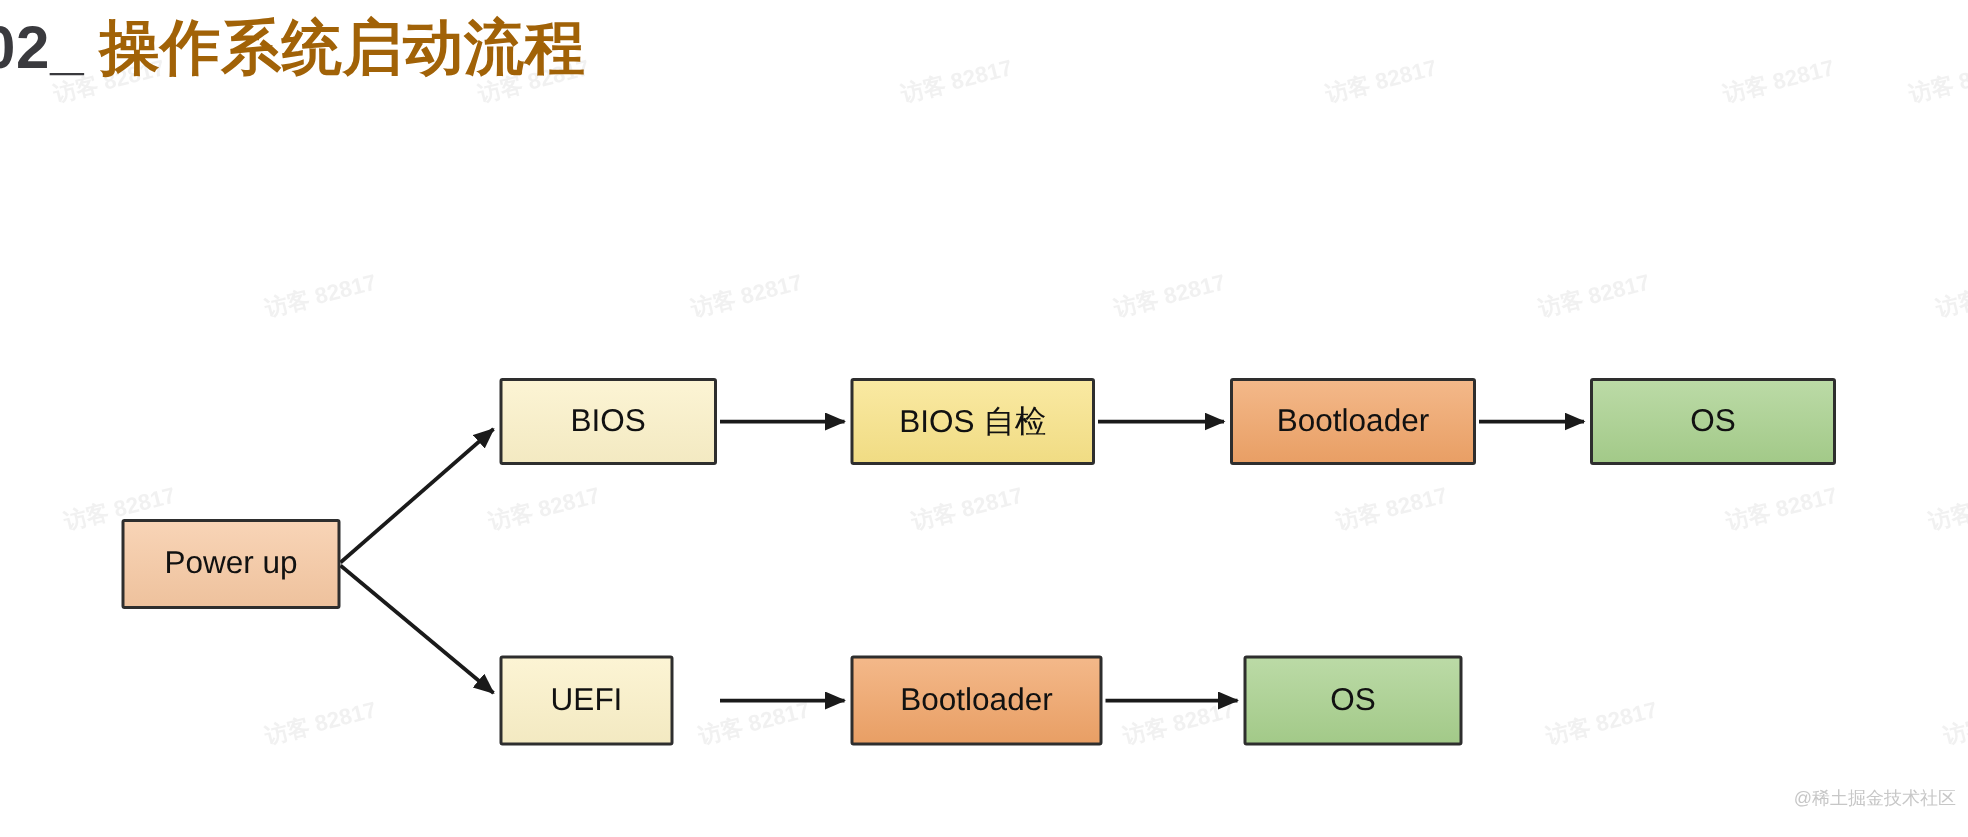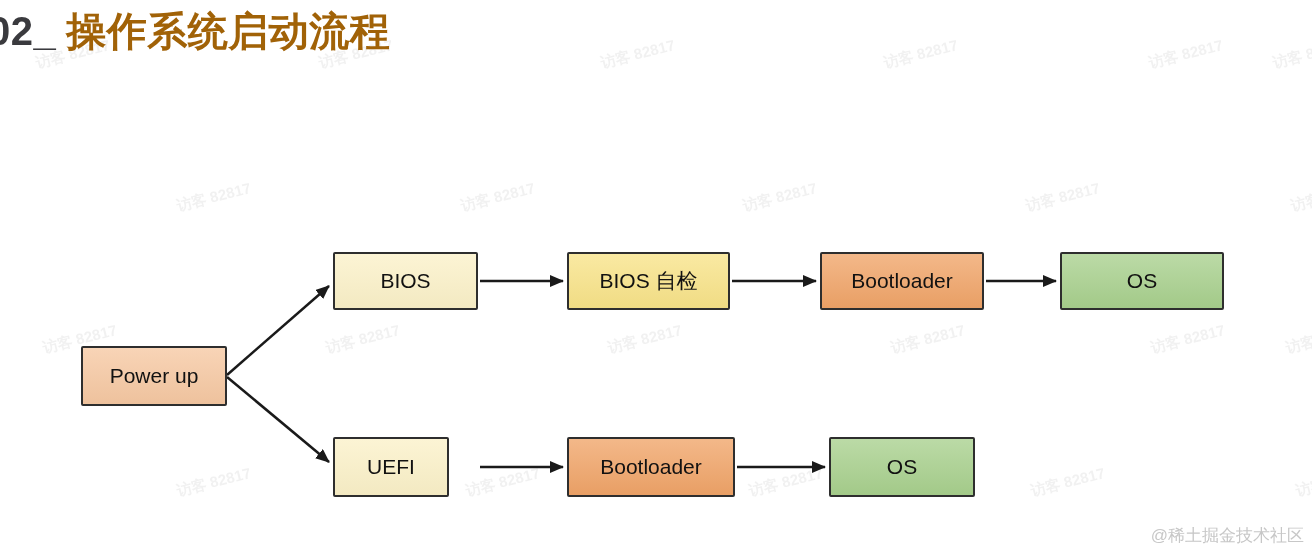--- a/index.html
+++ b/index.html
@@ -53,21 +53,21 @@
     color: rgba(120, 120, 120, 0.10);
     transform: rotate(-14deg);
     white-space: nowrap;
     user-select: none;
   }
   
   .footer {
     position: absolute;
     right: 8px;
     top: 524px;
-    font-size: 17px;
+    font-size: 12px;
     color: #c7c7c7;
     white-space: nowrap;
     z-index: 3;
   }
 </style>
 </head>
 <body>
 
 <div class="canvas">
 

